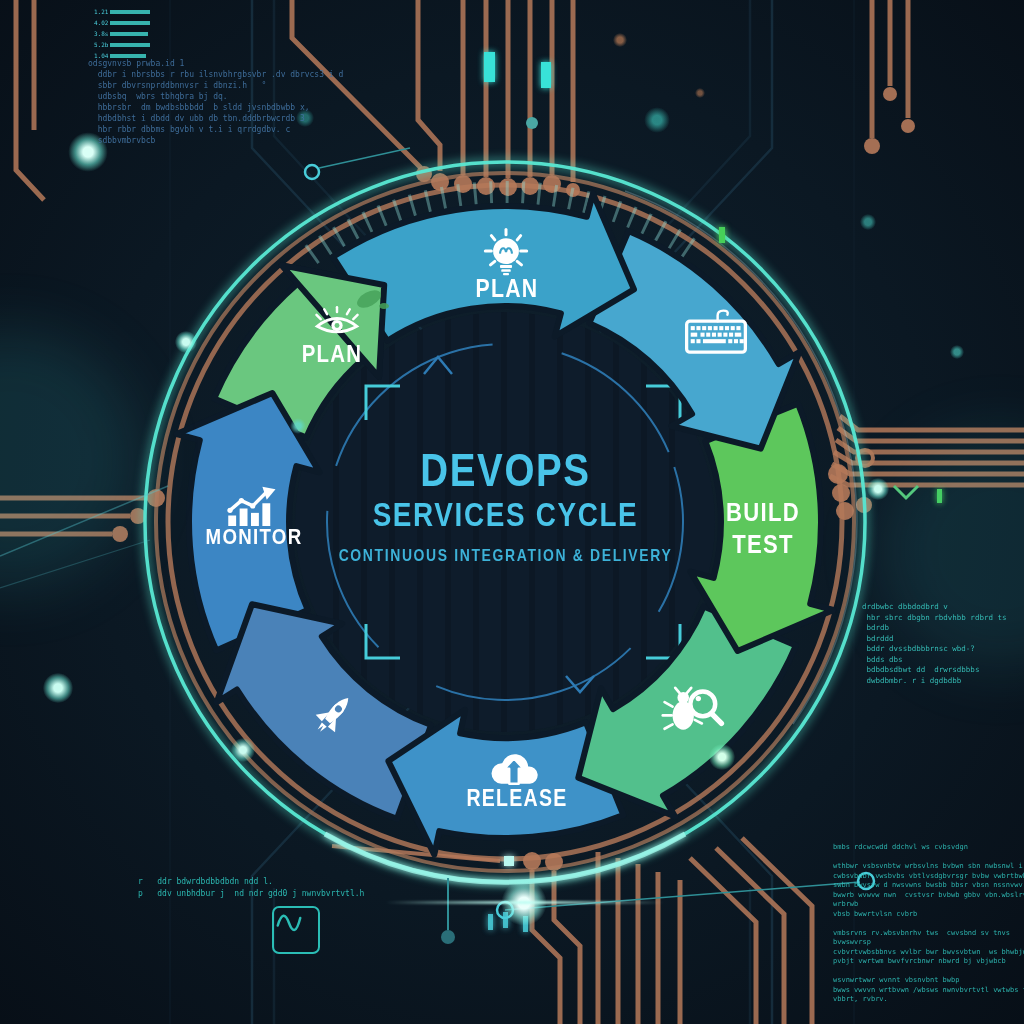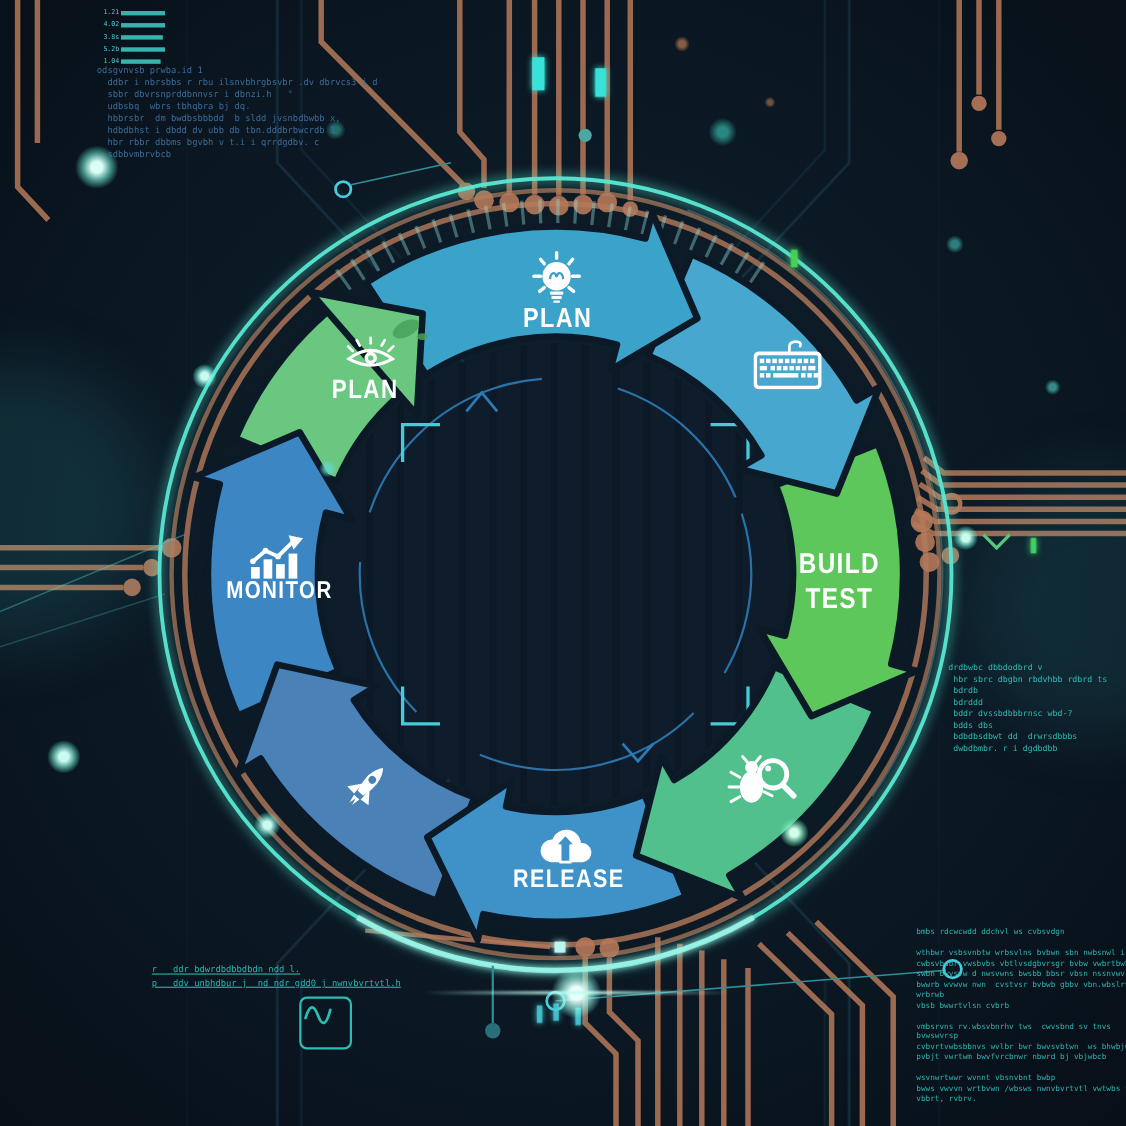--- a/index.html
+++ b/index.html
@@ -11,21 +11,21 @@
   .glow{position:absolute;border-radius:50%;pointer-events:none;}
   .streak{position:absolute;height:3px;pointer-events:none;
           background:linear-gradient(90deg,transparent,#bffdf2,transparent);filter:blur(1px);}
   .sideglow{position:absolute;border-radius:50%;pointer-events:none;filter:blur(30px);}
   
   .code{position:absolute;font-family:"DejaVu Sans Mono",monospace;white-space:pre;
         pointer-events:none;}
   .code .code-line{line-height:inherit;}
   .code-tl{left:88px;top:58px;font-size:8px;line-height:11px;color:#41719f;opacity:.95;}
   .code-r{left:862px;top:602px;font-size:7.5px;line-height:10.5px;color:#38c9c1;opacity:.9;}
-  .code-bl{left:138px;top:876px;font-size:8px;line-height:12px;color:#2fc6be;opacity:.9;text-decoration:underline;}
+  .code-bl{left:138px;top:876px;font-size:8px;line-height:12px;color:#2fc6be;opacity:.9;}
   .code-br{left:833px;top:843px;font-size:7px;line-height:9.5px;color:#31c3bc;opacity:.9;}
   
   .legend{position:absolute;left:94px;top:8px;}
   .lg-row{display:flex;align-items:center;margin-bottom:4px;}
   .lg-label{font-family:"DejaVu Sans Mono",monospace;font-size:6px;color:#49ccd9;width:16px;}
   .lg-bar{height:4px;background:#3fd0c8;opacity:.85;display:inline-block;}
   
   .wavebox{position:absolute;left:272px;top:906px;width:44px;height:44px;
            border:2px solid #2fd0c6;border-radius:7px;display:flex;align-items:center;
            justify-content:center;color:#2fd0c6;opacity:.9;}
@@ -417,14 +417,21 @@
         <span class="lg-bar" style="width: 36px;"></span>
       </div>
     </div>
 
 <div class="wavebox">
   <svg width="30" height="30" viewBox="0 0 24 24">
     <path d="M3,14 C6,4 9,4 12,12 C15,20 18,20 21,8" fill="none" stroke="currentColor" stroke-width="2" stroke-linecap="round"></path>
   </svg>
 </div>
 
-
+<div class="center-text">
+  <div class="ct-inner">
+    <div class="ct-l1">DEVOPS</div>
+    <div class="ct-l2">SERVICES CYCLE</div>
+    <div class="ct-sub">CONTINUOUS INTEGRATION &amp; DELIVERY</div>
+  </div>
 </div>
 
+</div>
+
 </body></html>

